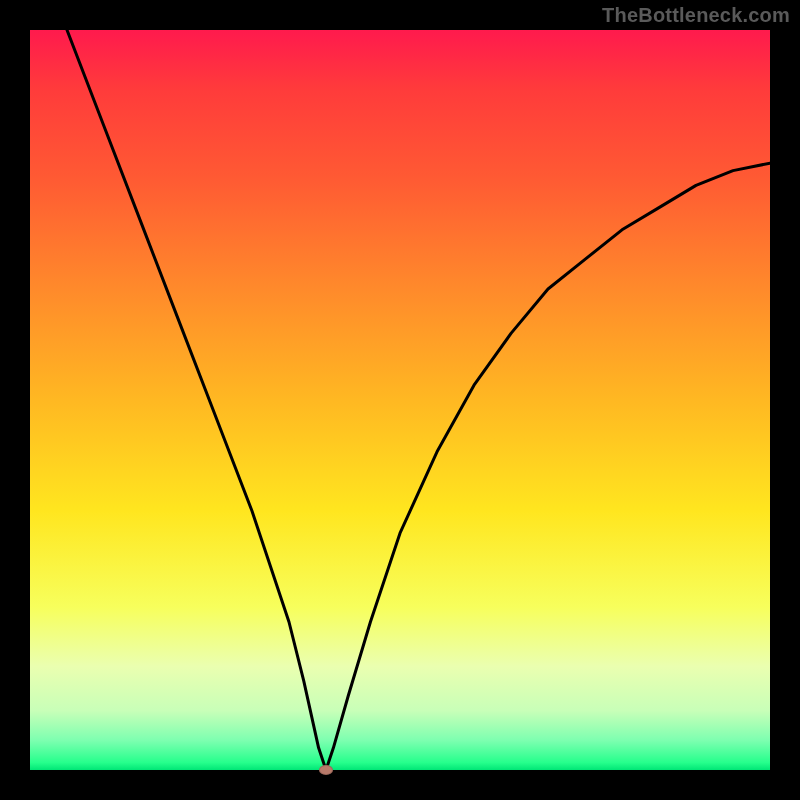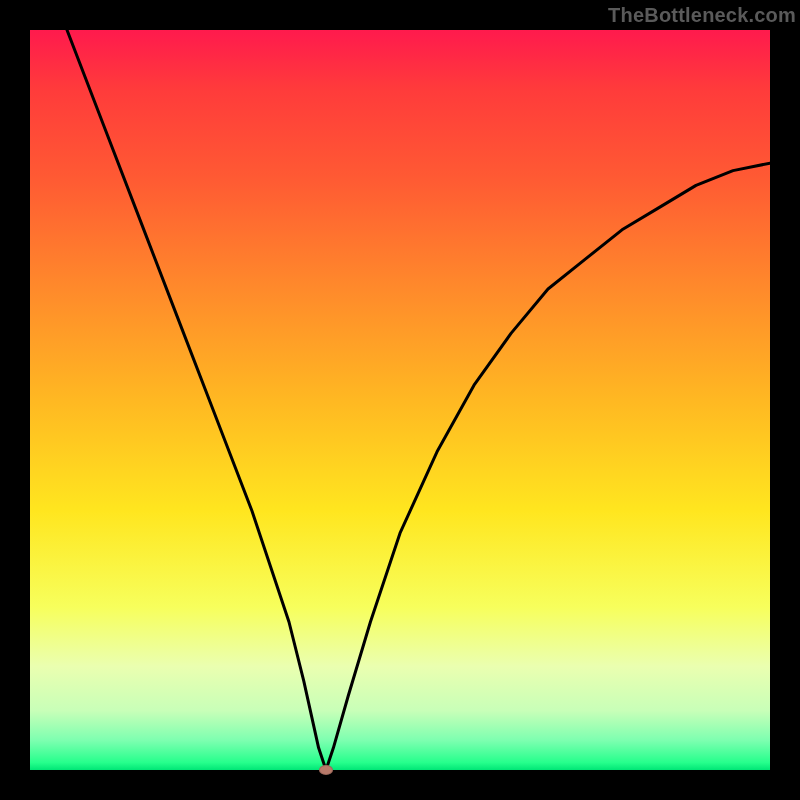--- a/index.html
+++ b/index.html
@@ -35,21 +35,21 @@
       #eaffb0 86%,
       #c8ffb8 92%,
       #7dffb0 96%,
       #26ff8c 99%,
       #00e676 100%
     );
   }
   .watermark {
     position: absolute;
     top: 4px;
-    right: 4px;
+    right: 10px;
     font: 600 20px Arial, Helvetica, sans-serif;
     color: #5a5a5a;
     letter-spacing: 0.2px;
     user-select: none;
   }
   svg.curve {
     position: absolute;
     left: 0;
     top: 0;
     width: 740px;

